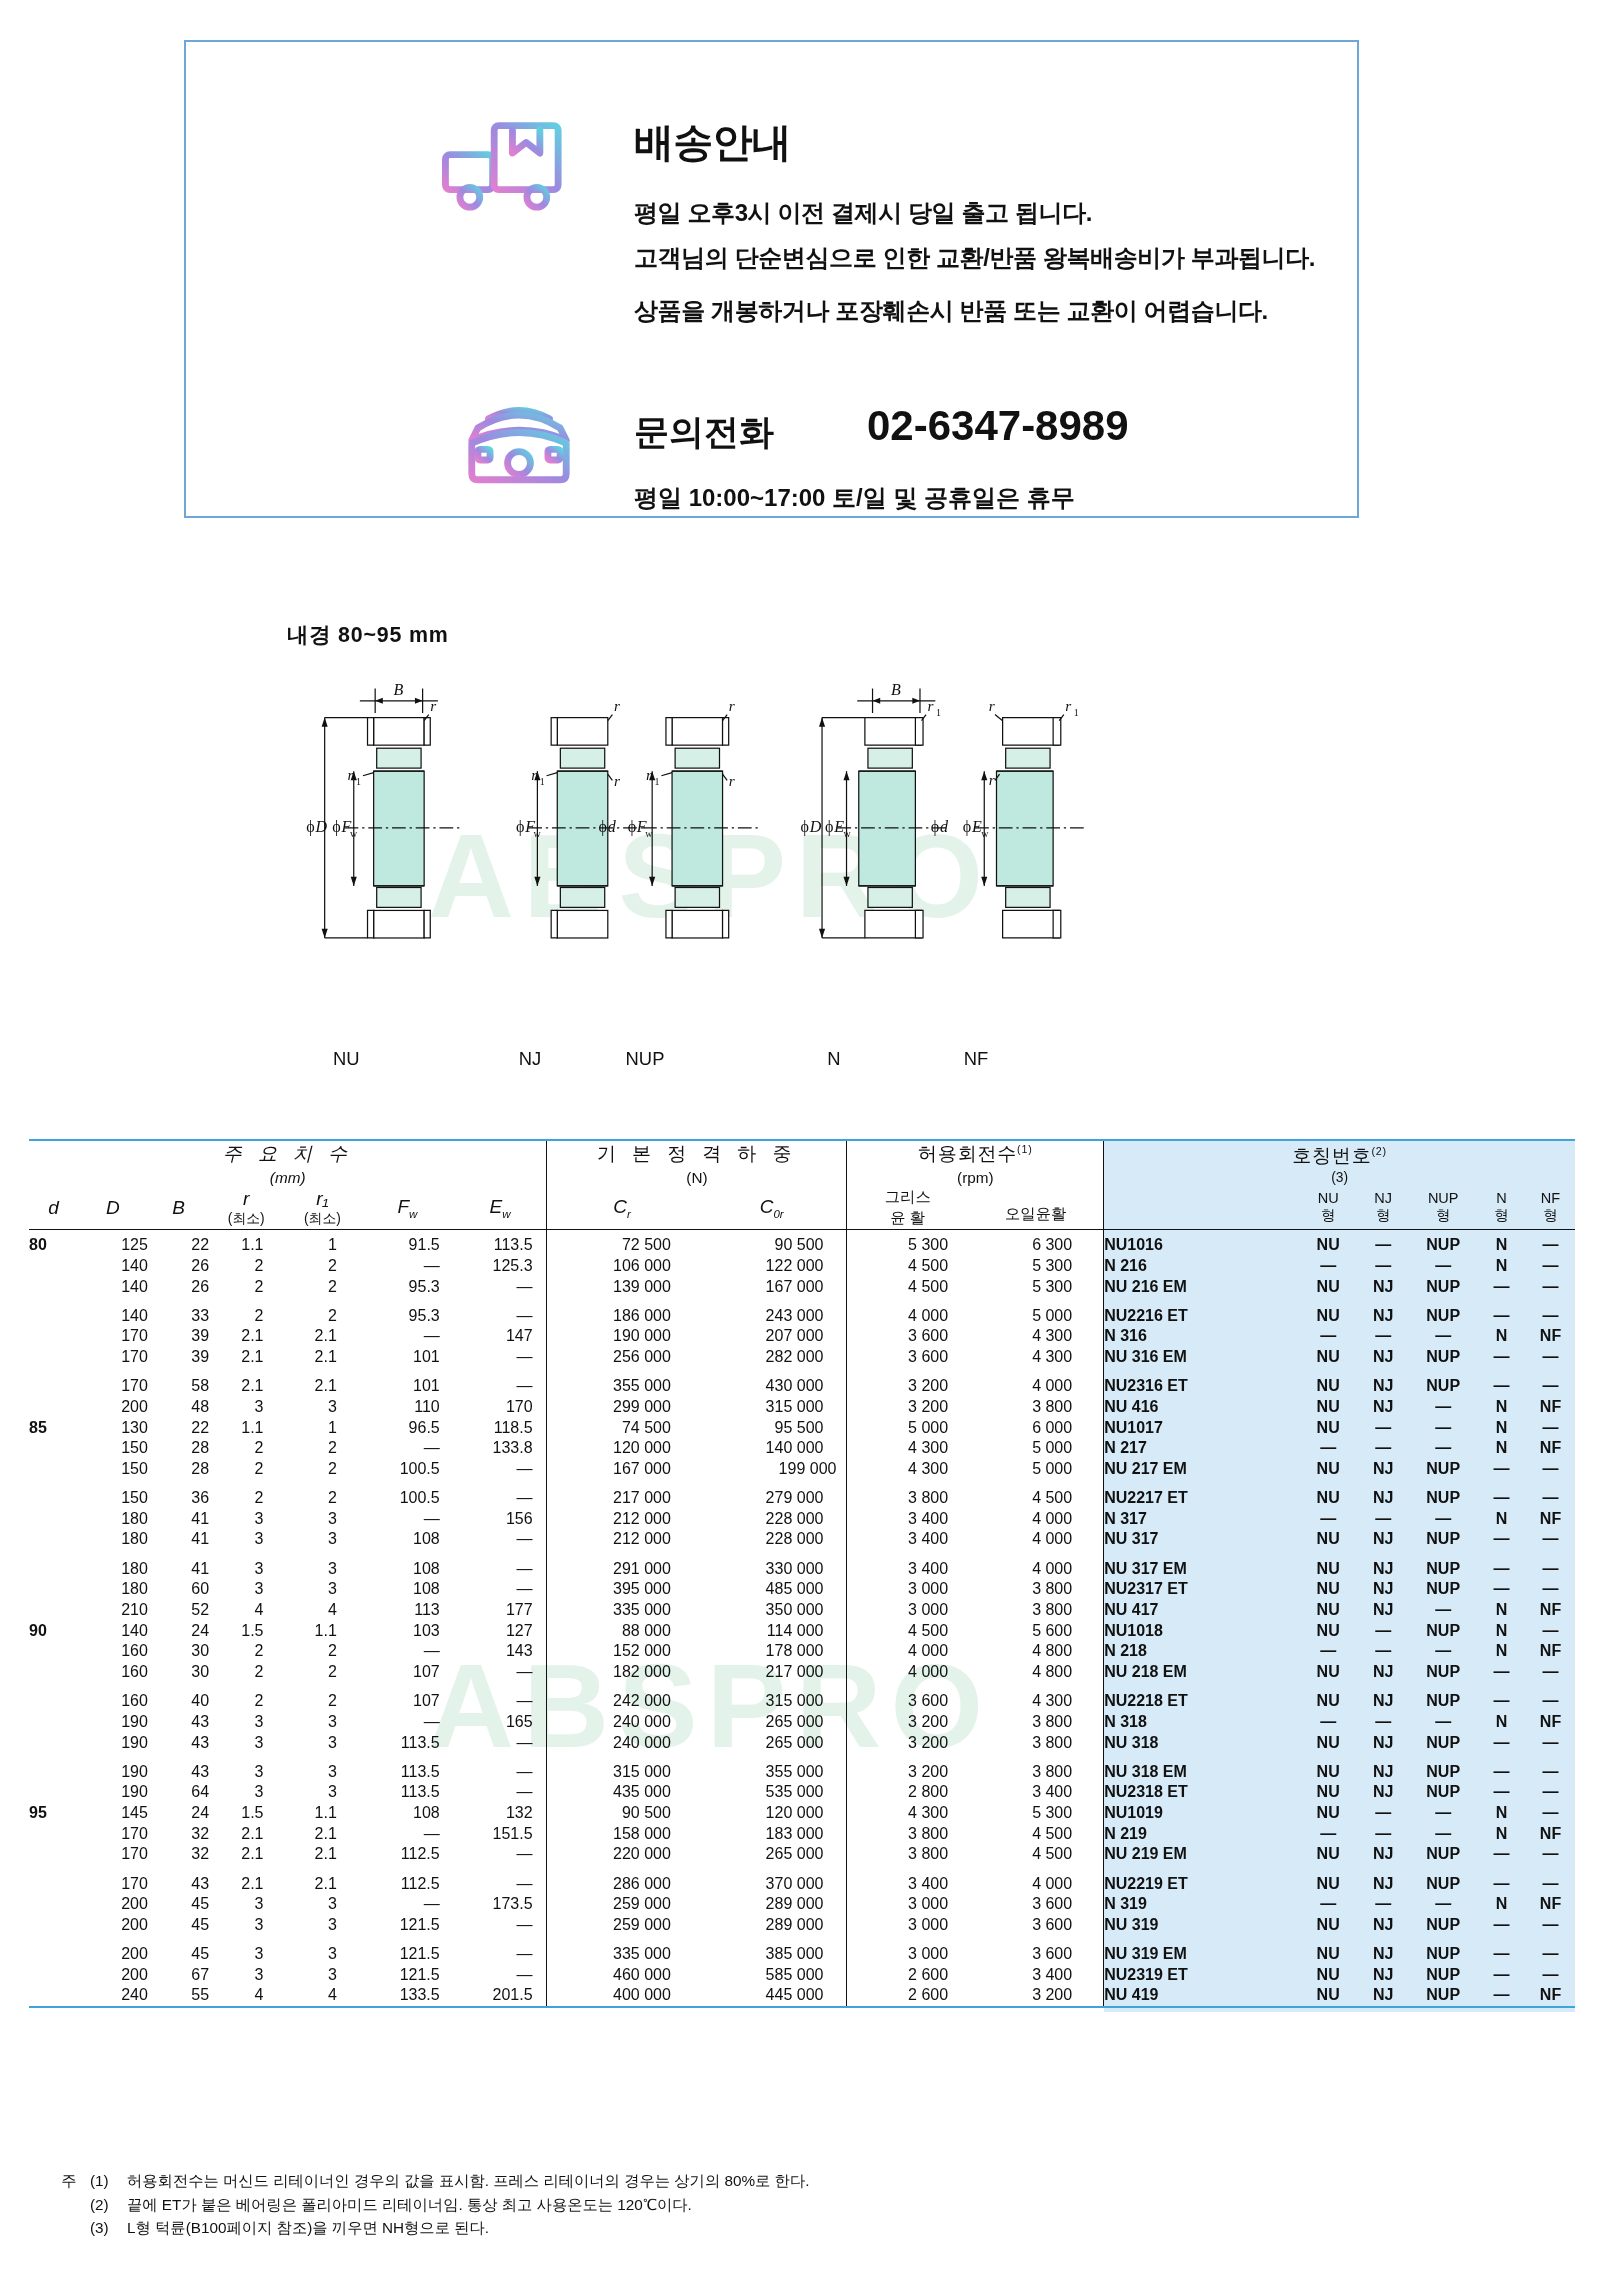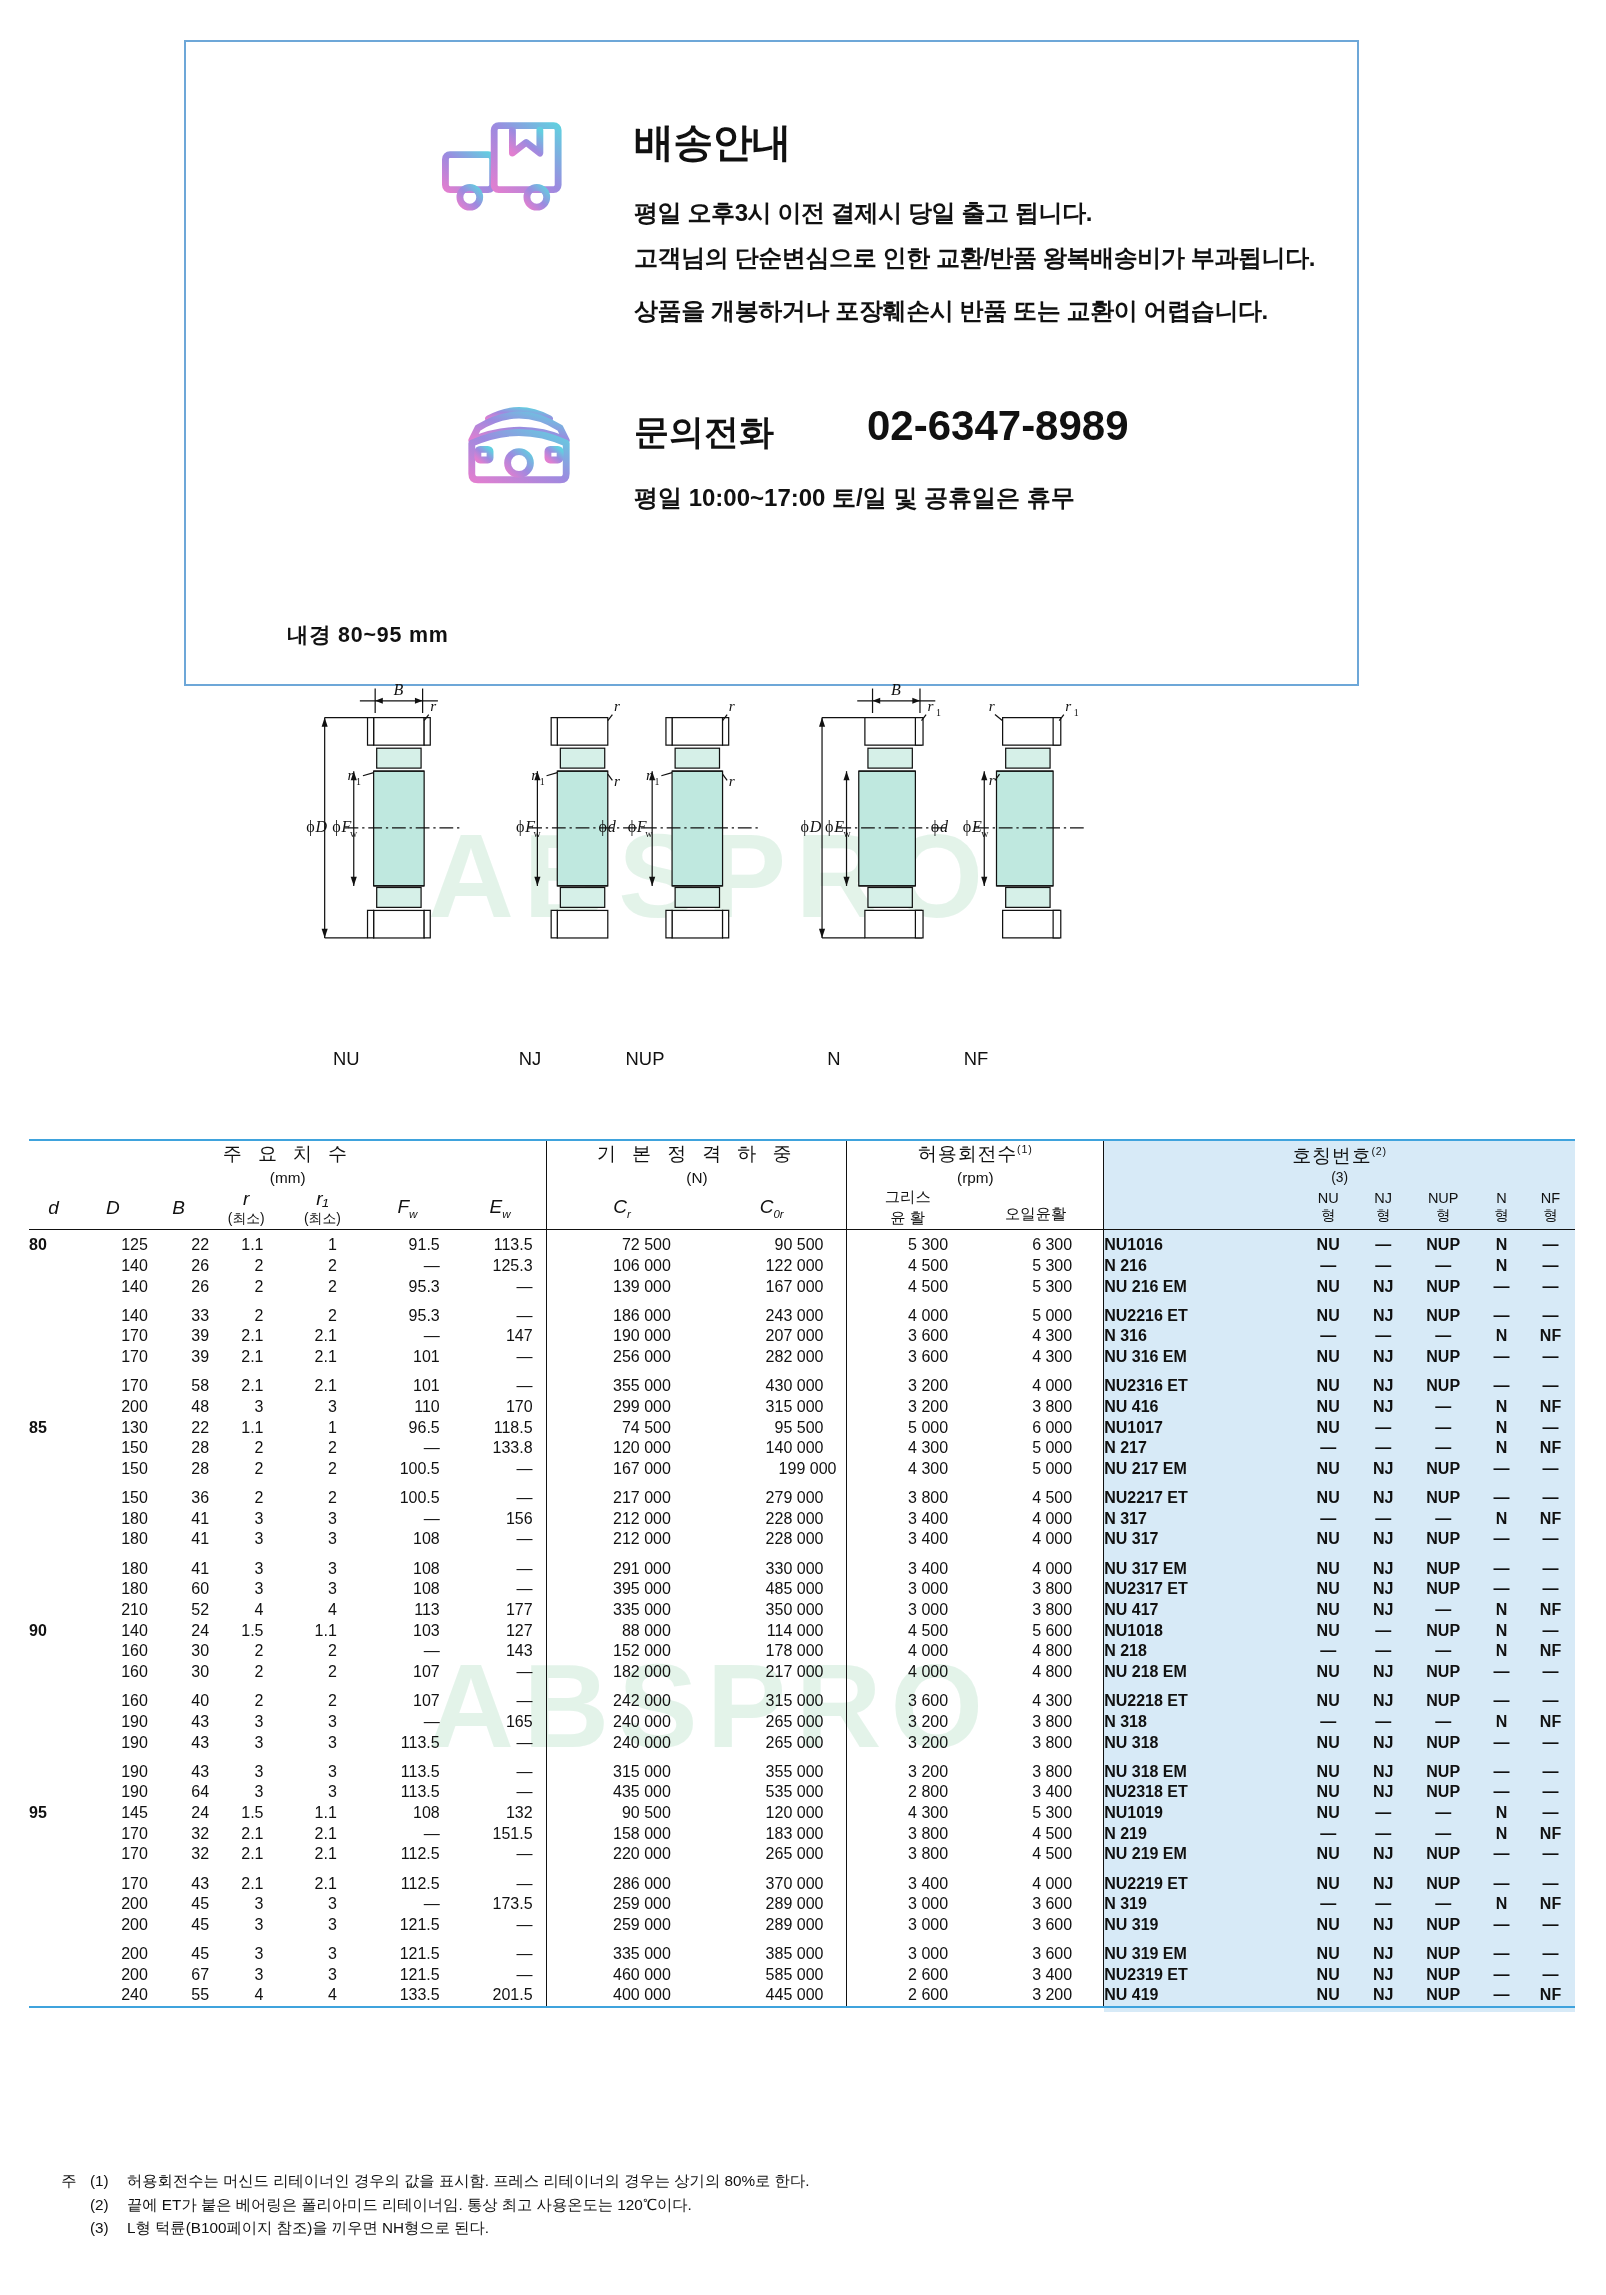--- a/index.html
+++ b/index.html
@@ -10,21 +10,21 @@
     background: #ffffff;
     font-family: "Liberation Sans", sans-serif;
     position: relative;
     overflow: hidden;
   }
 
   
   #notice-box {
     position: absolute;
     left: 184px; top: 40px;
-    width: 1175px; height: 646px;
+    width: 1175px; height: 478px;
     border: 2.3px solid #6da7d8;
     background: #ffffff;
   }
   .notice-row { position: absolute; }
   #notice-truck-icon { left: 253px; top: 73px; }
   #notice-phone-icon { left: 272px; top: 354px; }
 
   #notice-title {
     position: absolute; left: 448px; top: 73px;
     font-size: 40px; font-weight: bold; color: #111;
@@ -393,21 +393,21 @@
       <col style="width:176px">
         <col style="width:52px">
         <col style="width:47px">
         <col style="width:61px">
         <col style="width:44px">
         <col style="width:44px">
     </colgroup>
 
     <tbody>
         <tr>
-      <td class="rule-top" colspan="7" style="height:34px;">
+      <td class="rule-top" colspan="7" style="height:34px;font-style:italic;">
         <div class="hdr-group">주 요 치 수</div>
         <div class="hdr-unit">(mm)</div>
       </td>
       <td class="rule-top vline-l" colspan="2">
         <div class="hdr-group">기 본 정 격 하 중</div>
         <div class="hdr-unit">(N)</div>
       </td>
       <td class="rule-top vline-l" colspan="2">
         <div class="hdr-group" style="letter-spacing:0.8px;">
           <span>허용회전수</span><sup style="font-size:10.7px">(1)</sup>

